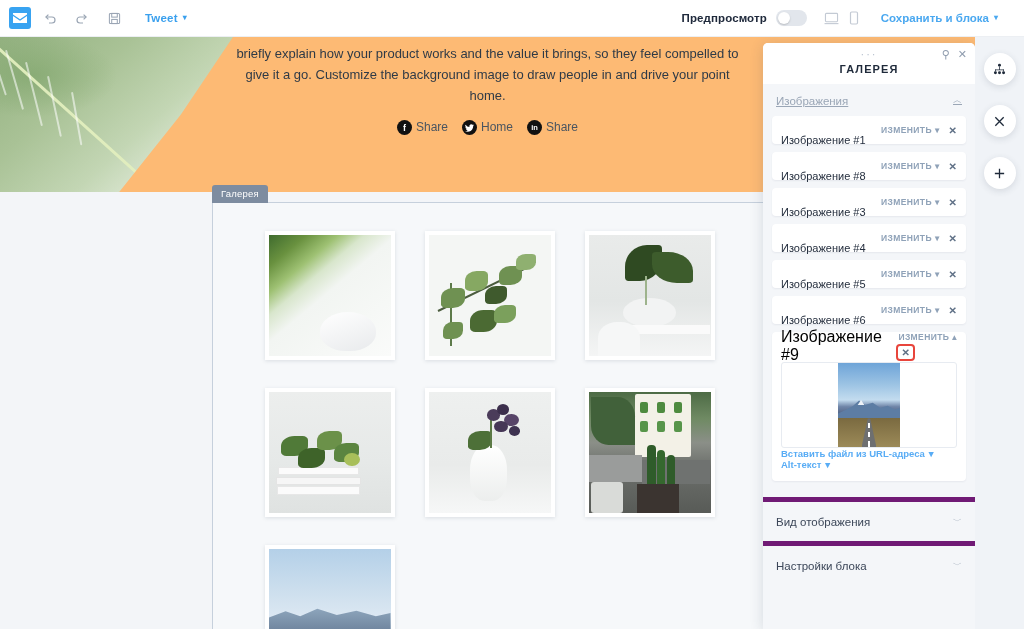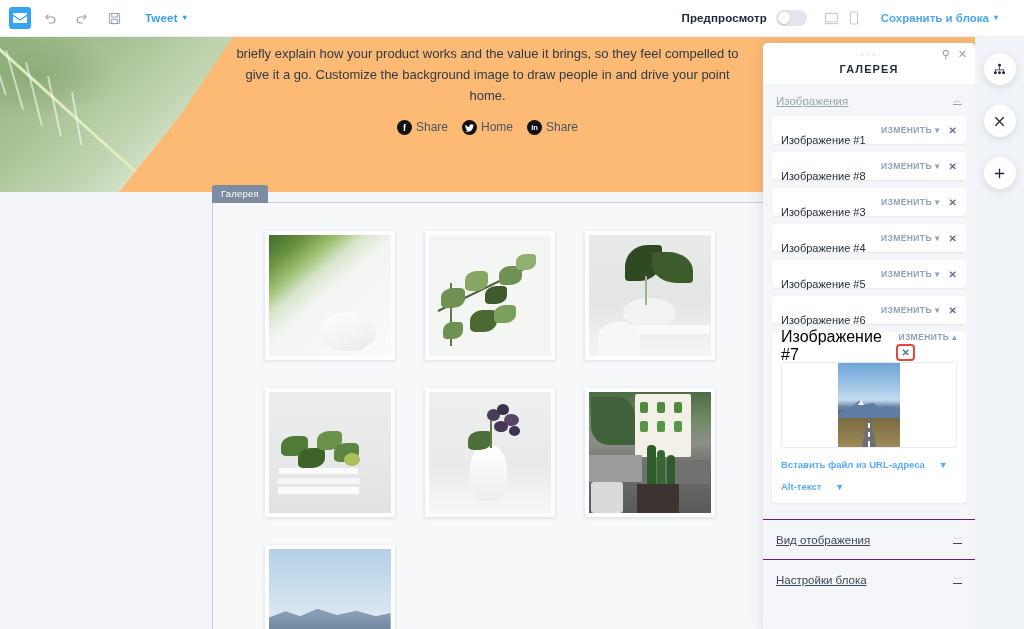--- a/index.html
+++ b/index.html
@@ -171,31 +171,31 @@
   .x-hl {
     outline:2px solid #e8453c; border-radius:2px; padding:1px 3px; margin-right:-3px;
     background:#ffffff;
   }
   .preview-box {
     background:#fff; border:1px solid #e7ebf1; border-radius:3px;
     height:86px; margin-top:2px; display:flex; align-items:center; justify-content:center;
     overflow:hidden;
   }
   .preview-img { width:62px; height:84px; }
-  .card-link { font-size:9.5px; font-weight:bold; color:#58acf5; margin-top:11px; display:flex; align-items:center; gap:16px; cursor:pointer; }
+  .card-link { font-size:9.5px; font-weight:bold; color:#58acf5; display:flex; align-items:center; gap:4px; cursor:pointer; }
 
   .add-btn {
     margin:14px 9px 0; height:28px; background:#212936; color:#fff;
     border:none; border-radius:4px; font-size:9px; font-weight:bold;
     letter-spacing:.75px; cursor:pointer; width:calc(100% - 18px);
   }
   .foot-sect {
-    margin:0 0 0; padding:13px 13px; border-top:1px solid #701a75;
+    margin:0 0 0; padding:13px 13px; border-top:5px solid #701a75;
     display:flex; align-items:center; justify-content:space-between;
-    font-size:11.5px; color:#3c4759; background:#f4f6f9; cursor:pointer;text-decoration:underline;
+    font-size:11.5px; color:#3c4759; background:#f4f6f9; cursor:pointer;
   }
   .foot-wrap { margin-top:16px; }
   .foot-sect .ar { font-size:9px; color:#98a4b4; }
 
   
   .rail { position:absolute; right:0; top:37px; width:49px; height:592px; background:#f0f3f7; z-index:55; }
   .rail-btn {
     width:32px; height:32px; border-radius:50%; background:#fff; margin:0 auto 20px;
     display:flex; align-items:center; justify-content:center;
     box-shadow:0 2px 7px rgba(40,55,80,.14); cursor:pointer; color:#1f2a3a;
@@ -464,21 +464,21 @@
             <span class="edit-lnk">
               <span>ИЗМЕНИТЬ</span>
               <span>▾</span>
             </span>
             <span class="x-btn">✕</span>
           </span>
         </div>
 
         <div class="img-card">
           <div class="chead">
-            <span class="nm">Изображение #7</span>
+            <span class="nm">Изображение #9</span>
             <span class="acts">
               <span class="edit-lnk">
                 <span>ИЗМЕНИТЬ</span>
                 <span>▴</span>
               </span>
               <span class="x-btn x-hl">✕</span>
             </span>
           </div>
           <div class="preview-box">
             <div class="preview-img" style="background:linear-gradient(180deg,#6ea4d8 0%,#9dc4e4 26%,#c3dcef 44%,#6f85a8 52%,#4f5f80 62%,#2e2e2c 68%,#8a7242 74%,#a08a56 82%,#6e6a62 100%);position:relative;overflow:hidden;">

